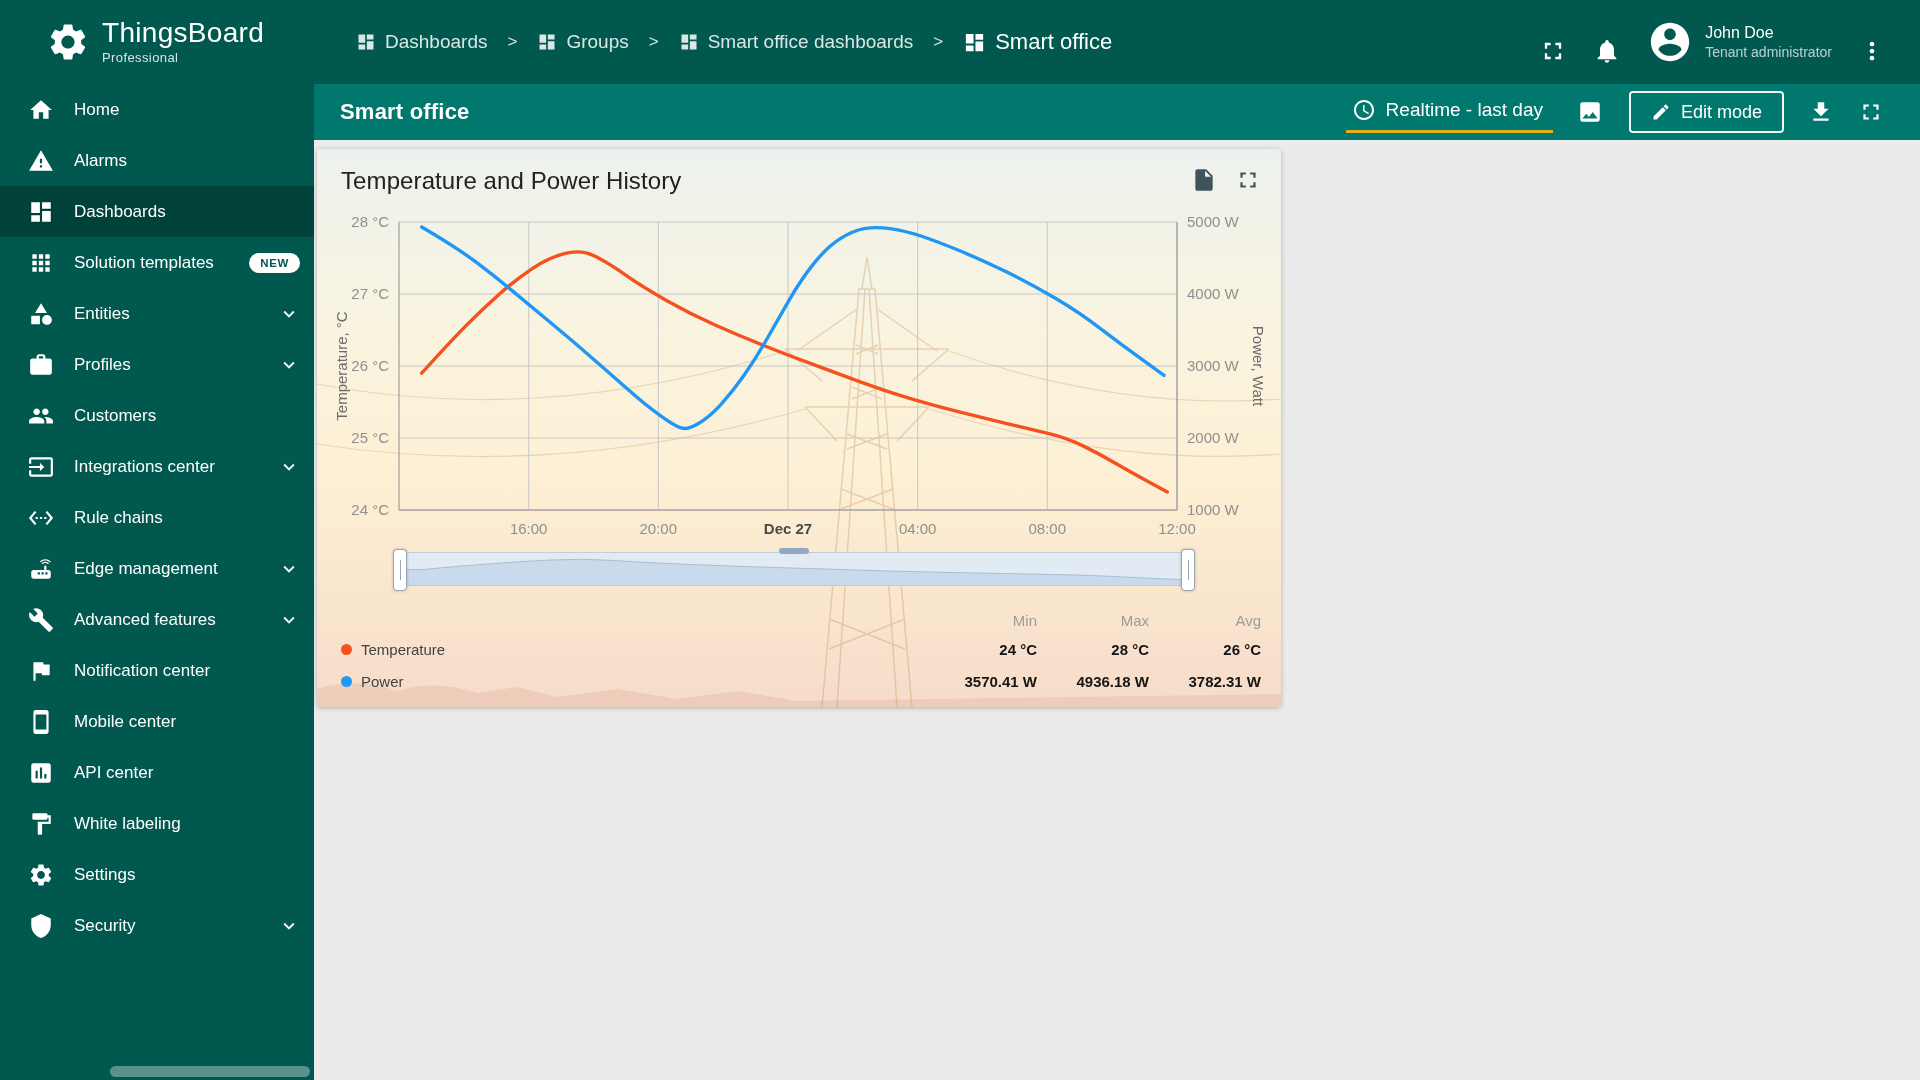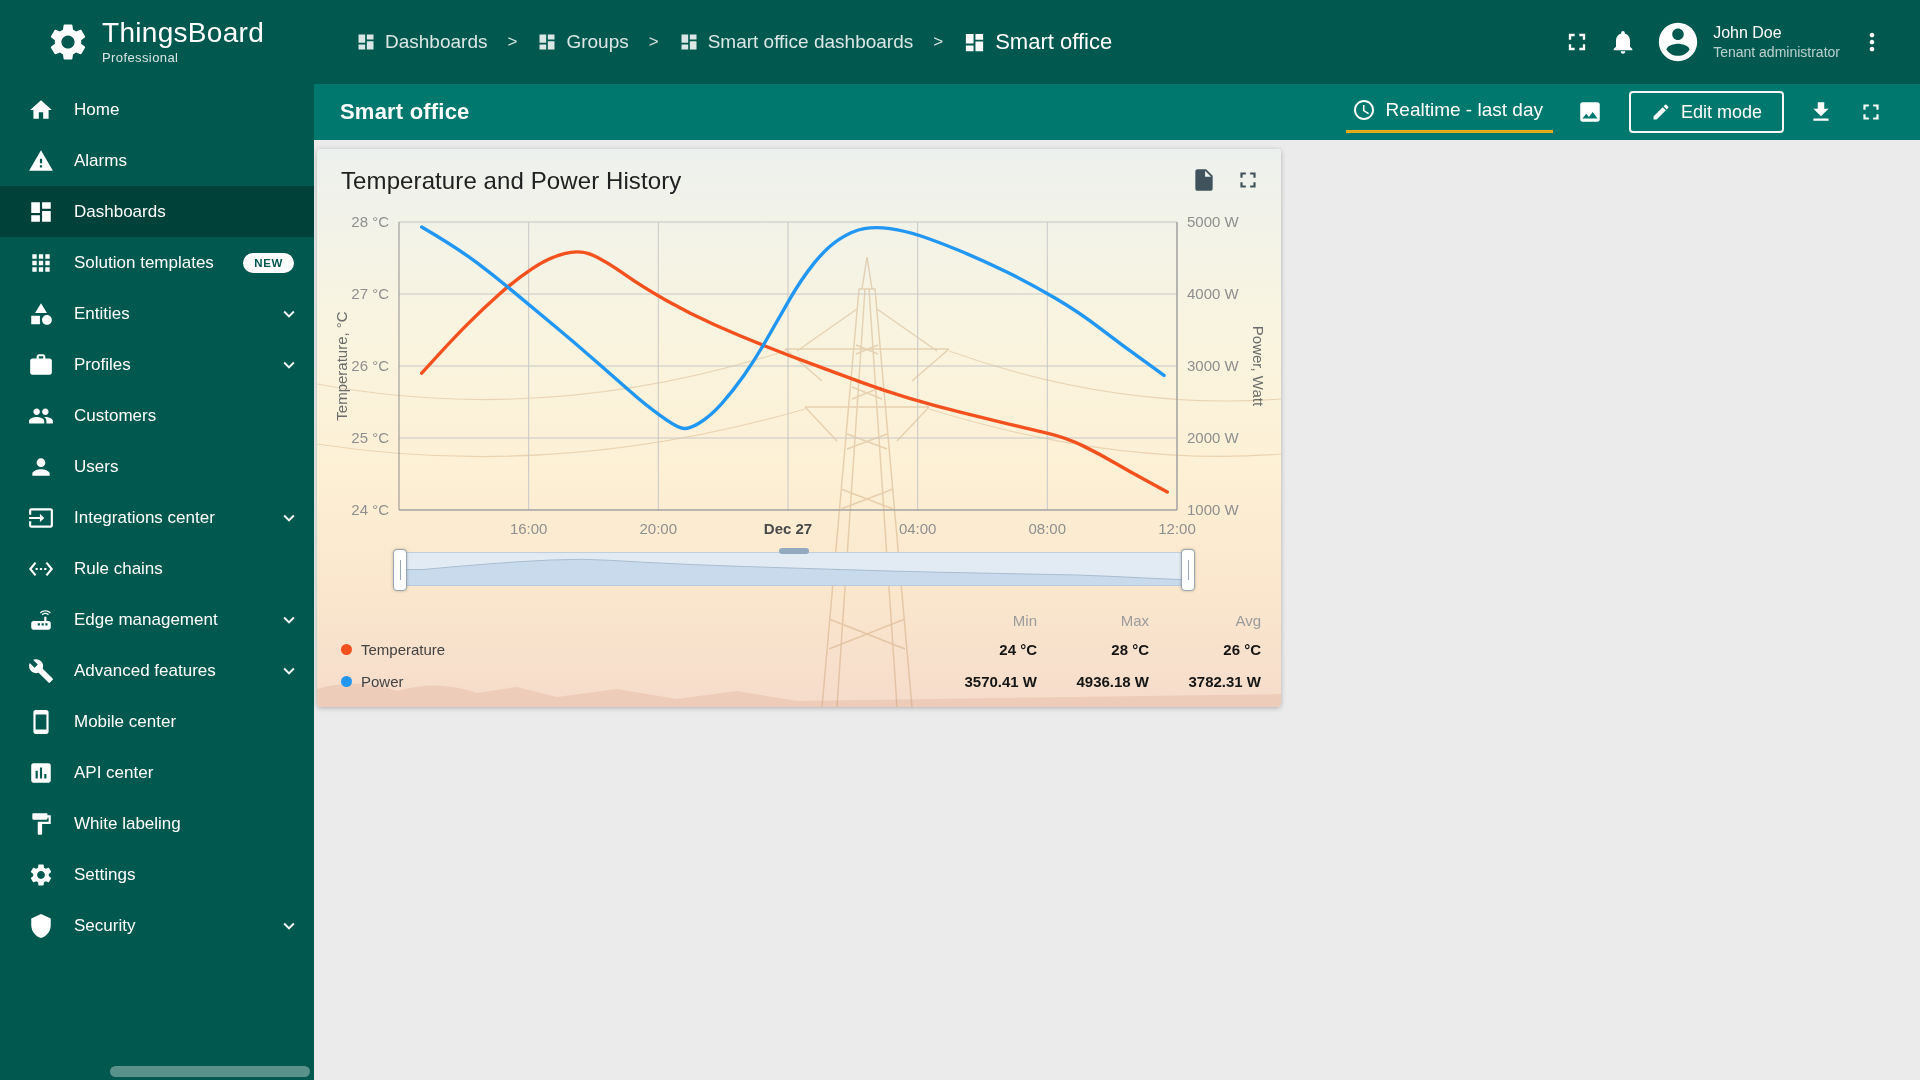--- a/index.html
+++ b/index.html
@@ -17,34 +17,34 @@
   .logo{width:314px;flex:0 0 314px;display:flex;align-items:center;gap:12px;padding-left:46px;cursor:pointer;}
   .logo .icw svg{width:44px;height:44px;}
   .logo-title{font-size:28px;font-weight:500;letter-spacing:.3px;line-height:1;}
   .logo-sub{font-size:13px;opacity:.85;text-align:left;margin-top:3px;letter-spacing:.4px;}
   .crumbs{flex:1;display:flex;align-items:center;padding-left:42px;min-width:0;}
   .crumb{display:inline-flex;align-items:center;gap:9px;color:rgba(255,255,255,.86);font-size:19px;cursor:pointer;white-space:nowrap;}
   .crumb .icw svg{width:20px;height:20px;}
   .crumb.last{color:#fff;font-size:22px;}
   .crumb.last .icw svg{width:23px;height:23px;}
   .sep{margin:0 20px;font-size:17px;color:rgba(255,255,255,.85);}
-  .h-right{display:flex;align-items:center;gap:18px;}
+  .h-right{display:flex;align-items:flex-end;gap:26px;}
   .h-right .icw svg{width:28px;height:28px;}
   .user{display:flex;align-items:center;gap:12px;cursor:pointer;}
   .user .icw svg{width:46px;height:46px;}
   .user-name{font-size:16px;line-height:1.3;}
   .user-role{font-size:14px;color:rgba(255,255,255,.72);line-height:1.2;}
 
   
   aside{grid-area:sb;background:#00584e;position:relative;overflow:hidden;}
   .side-item{height:51px;display:flex;align-items:center;gap:20px;padding:0 14px 0 28px;color:#fff;font-size:17px;cursor:pointer;}
   .side-item .icw svg{width:26px;height:26px;}
   .side-item.active{background:#00423a;}
   .side-label{flex:1;white-space:nowrap;overflow:hidden;}
-  .badge{background:#fff;color:#00584e;font-size:11.5px;font-weight:bold;letter-spacing:.6px;padding:4px 11px;border-radius:12px;margin-right:6px;}
+  .badge{background:#fff;color:#00584e;font-size:11.5px;font-weight:bold;letter-spacing:.6px;padding:4px 11px;border-radius:12px;}
   .side-item .chev svg{width:22px;height:22px;opacity:.95;}
   .side-scroll{position:absolute;left:110px;bottom:3px;width:200px;height:11px;border-radius:6px;background:rgba(255,255,255,.35);cursor:pointer;}
 
   
   main{grid-area:mn;display:flex;flex-direction:column;min-width:0;}
   .dtoolbar{height:56px;background:#00786d;display:flex;align-items:center;color:#fff;padding:0 36px 0 26px;flex:0 0 56px;}
   .dtitle{font-size:22px;font-weight:600;letter-spacing:.2px;}
   .dt-right{margin-left:auto;display:flex;align-items:center;}
   .dt-right .icw svg{width:26px;height:26px;}
   .tw{display:flex;align-items:center;gap:10px;padding:7px 10px 8px 6px;border-bottom:3px solid #e3ae1b;cursor:pointer;}
@@ -234,28 +234,20 @@
           <span class="icw">
             <svg class="svgi" viewBox="0 0 24 24">
               <path d="M16 11c1.66 0 2.99-1.34 2.99-3S17.66 5 16 5c-1.66 0-3 1.34-3 3s1.34 3 3 3zm-8 0c1.66 0 2.99-1.34 2.99-3S9.66 5 8 5C6.34 5 5 6.34 5 8s1.34 3 3 3zm0 2c-2.33 0-7 1.17-7 3.5V19h14v-2.5c0-2.33-4.67-3.5-7-3.5zm8 0c-.29 0-.62.02-.97.05 1.16.84 1.97 1.97 1.97 3.45V19h6v-2.5c0-2.33-4.67-3.5-7-3.5z"></path>
             </svg>
           </span>
           <span class="side-label">Customers</span>
         </div>
         <div class="side-item">
           <span class="icw">
             <svg class="svgi" viewBox="0 0 24 24">
-              <path d="M12 12c2.21 0 4-1.79 4-4s-1.79-4-4-4-4 1.79-4 4 1.79 4 4 4zm0 2c-2.67 0-8 1.34-8 4v2h16v-2c0-2.66-5.33-4-8-4z"></path>
-            </svg>
-          </span>
-          <span class="side-label">Users</span>
-        </div>
-        <div class="side-item">
-          <span class="icw">
-            <svg class="svgi" viewBox="0 0 24 24">
               <path d="M21 3.01H3c-1.1 0-2 .9-2 2V9h2V4.99h18v14.03H3V15H1v4.01c0 1.1.9 1.98 2 1.98h18c1.1 0 2-.88 2-1.98v-14c0-1.11-.9-2-2-2zM11 16l4-4-4-4v3H1v2h10v3z"></path>
             </svg>
           </span>
           <span class="side-label">Integrations center</span>
           <span class="icw chev">
             <svg class="svgi" viewBox="0 0 24 24">
               <path d="M7.41 8.59 12 13.17l4.59-4.58L18 10l-6 6-6-6 1.41-1.41z"></path>
             </svg>
           </span>
         </div>
@@ -285,20 +277,28 @@
             <svg class="svgi" viewBox="0 0 24 24">
               <path d="M22.7 19l-9.1-9.1c.9-2.3.4-5-1.5-6.9-2-2-5-2.4-7.4-1.3L9 6 6 9 1.6 4.7C.4 7.1.9 10.1 2.9 12.1c1.9 1.9 4.6 2.4 6.9 1.5l9.1 9.1c.4.4 1 .4 1.4 0l2.3-2.3c.5-.4.5-1.1.1-1.4z"></path>
             </svg>
           </span>
           <span class="side-label">Advanced features</span>
           <span class="icw chev">
             <svg class="svgi" viewBox="0 0 24 24">
               <path d="M7.41 8.59 12 13.17l4.59-4.58L18 10l-6 6-6-6 1.41-1.41z"></path>
             </svg>
           </span>
+        </div>
+        <div class="side-item">
+          <span class="icw">
+            <svg class="svgi" viewBox="0 0 24 24">
+              <path d="M14.4 6 14 4H5v17h2v-7h5.6l.4 2h7V6z"></path>
+            </svg>
+          </span>
+          <span class="side-label">Notification center</span>
         </div>
         <div class="side-item">
           <span class="icw">
             <svg class="svgi" viewBox="0 0 24 24">
               <path d="M17 1.01 7 1c-1.1 0-2 .9-2 2v18c0 1.1.9 2 2 2h10c1.1 0 2-.9 2-2V3c0-1.1-.9-1.99-2-1.99zM17 19H7V5h10v14z"></path>
             </svg>
           </span>
           <span class="side-label">Mobile center</span>
         </div>
         <div class="side-item">

